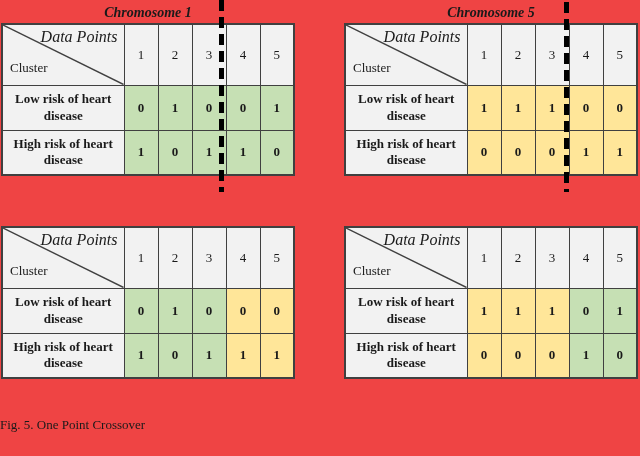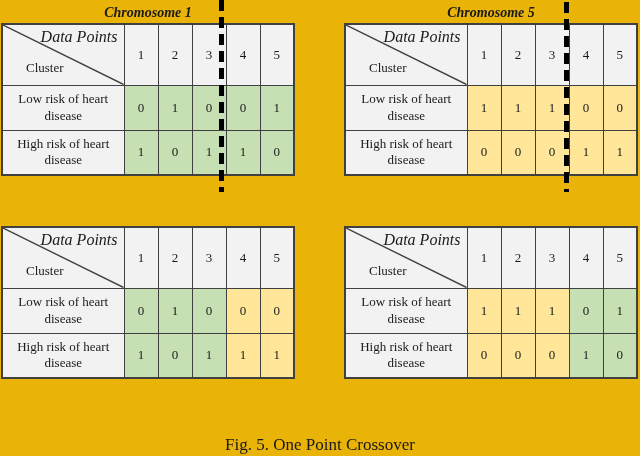--- a/index.html
+++ b/index.html
@@ -1,45 +1,45 @@
 <!DOCTYPE html>
 <html style="--green: #c6e0b4; --yellow: #ffe699; --cell_bg: #f2f2f2; --border: #404040; --dash: #000000;"><head>
 <meta charset="utf-8">
 <style>
   html,body{margin:0;padding:0;background:#ffffff;}
   #canvas{
-    position:relative;width:640px;height:456px;background:#eab308;overflow:hidden;
+    position:relative;width:640px;height:456px;background:#ef4444;overflow:hidden;
     font-family:"Liberation Serif","DejaVu Serif",serif;color:#1a1a1a;
   }
   .block{position:absolute;width:294px;}
   .tbl-title{
     width:100%;text-align:center;font-size:14px;font-weight:bold;font-style:italic;
     height:21px;line-height:21px;
   }
   table.ctab{
     border-collapse:collapse;table-layout:fixed;width:294px;
     border:2px solid var(--border);background:var(--cell_bg);
   }
   table.ctab td{border:1px solid var(--border);padding:0;background:var(--cell_bg);
     font-size:13px;text-align:center;vertical-align:middle;}
   tr.hrow{height:61px;}
-  tr.drow{height:45px;}
+  tr.drow{height:45px;font-weight:bold;}
   td.corner{position:relative;}
   td.corner svg{position:absolute;left:0;top:0;width:100%;height:100%;display:block;}
   .dp{position:absolute;top:3px;right:6px;font-size:16px;font-style:italic;}
-  .cl{position:absolute;bottom:9px;left:7px;font-size:13px;margin-left:16px;}
+  .cl{position:absolute;bottom:9px;left:7px;font-size:13px;}
   td.rlabel{padding:0 5px;line-height:1.25;}
   td.vcell[data-color="green"]{background:var(--green);}
   td.vcell[data-color="yellow"]{background:var(--yellow);}
   .dashline{
     position:absolute;width:5px;
     background:repeating-linear-gradient(to bottom, var(--dash) 0 11px, transparent 11px 17px);
   }
   #caption{
-    position:absolute;left:0;top:435px;width:100%;text-align:center;font-size:17px;
+    position:absolute;left:0;top:417px;width:100%;font-size:13px;
   }
 </style>
 </head>
 <body>
 
 <div id="canvas">
 
   <div class="block" style="left:1px;top:2px;">
     <div class="tbl-title">Chromosome 1</div>
     <table class="ctab">

